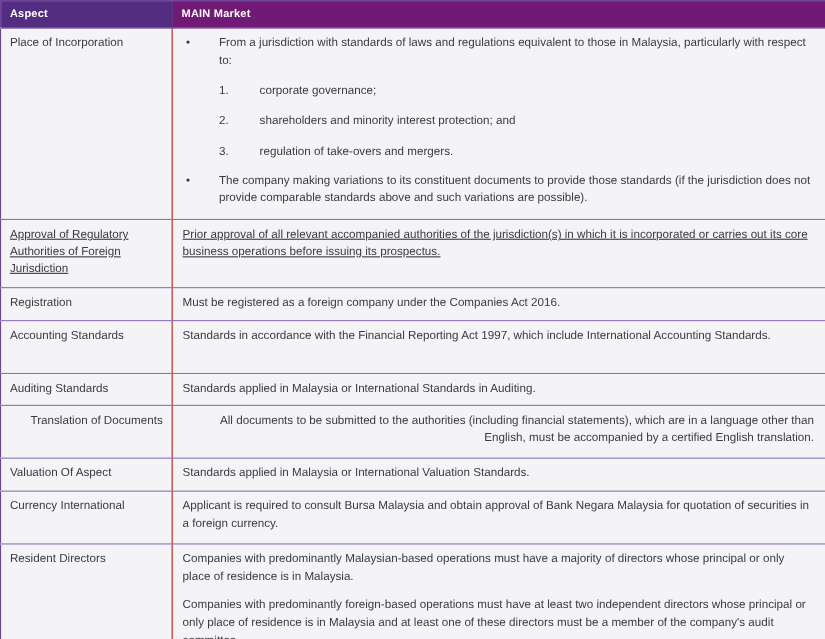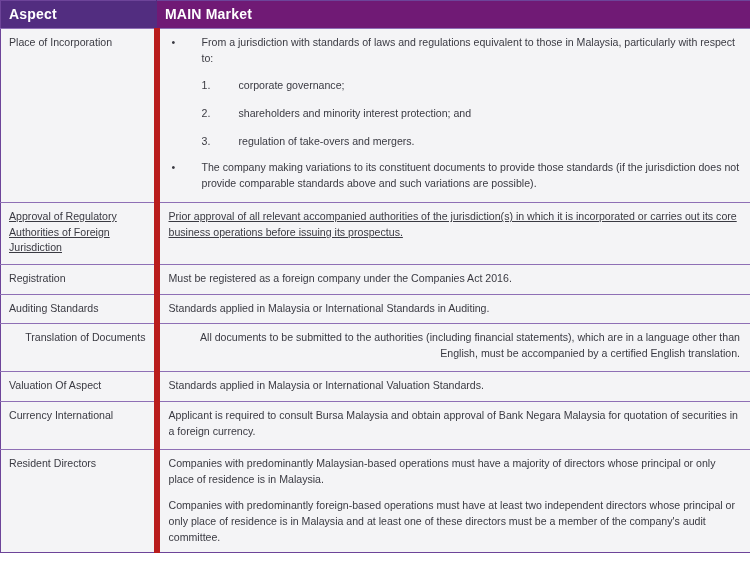--- a/index.html
+++ b/index.html
@@ -26,21 +26,21 @@
     border: 1px solid #6d4499;
   }
 
   table.comparison col.col-aspect { width: 156px; }
   table.comparison col.col-market { width: 594px; }
 
   
   thead th {
     padding: 5px 8px 6px 8px;
     text-align: left;
-    font-size: 14px;
+    font-size: 10px;
     font-weight: bold;
     color: #ffffff;
     letter-spacing: 0.2px;
     line-height: 1.15;
     vertical-align: middle;
     height: 13px;
   }
   th.head-aspect {
     background: #522d80;
     border-right: 1px solid #522d80;
@@ -54,21 +54,21 @@
     border-top: 1px solid #8e6fb5;
     border-bottom: 1px solid #8e6fb5;
     vertical-align: top;
     color: #3a3a42;
     font-size: 10.6px;
     line-height: 1.48;
     background: #f4f4f6;
     padding: 6px 8px 7px 8px;
   }
   tbody td.aspect {
-    border-right: 6px solid #b91c1c;
+    border-right: 1px solid #b91c1c;
     width: 156px;
     color: #3a3a42;
   }
   tbody td.market {
     padding-left: 9px;
     padding-right: 10px;
   }
 
   tbody tr:last-child td { border-bottom: none; }
 
@@ -181,20 +181,26 @@
         </td>
       </tr>
 
       <tr class="r-registration">
         <td class="aspect">Registration</td>
         <td class="market">
           <p class="para">Must be registered as a foreign company under the Companies Act 2016.</p>
         </td>
       </tr>
 
+      <tr class="r-accounting">
+        <td class="aspect">Accounting Standards</td>
+        <td class="market">
+          <p class="para">Standards in accordance with the Financial Reporting Act 1997, which include International Accounting Standards.</p>
+        </td>
+      </tr>
 
       <tr class="r-auditing">
         <td class="aspect">Auditing Standards</td>
         <td class="market">
           <p class="para">Standards applied in Malaysia or International Standards in Auditing.</p>
         </td>
       </tr>
 
       <tr class="r-translation">
         <td class="aspect">Translation of Documents</td>

